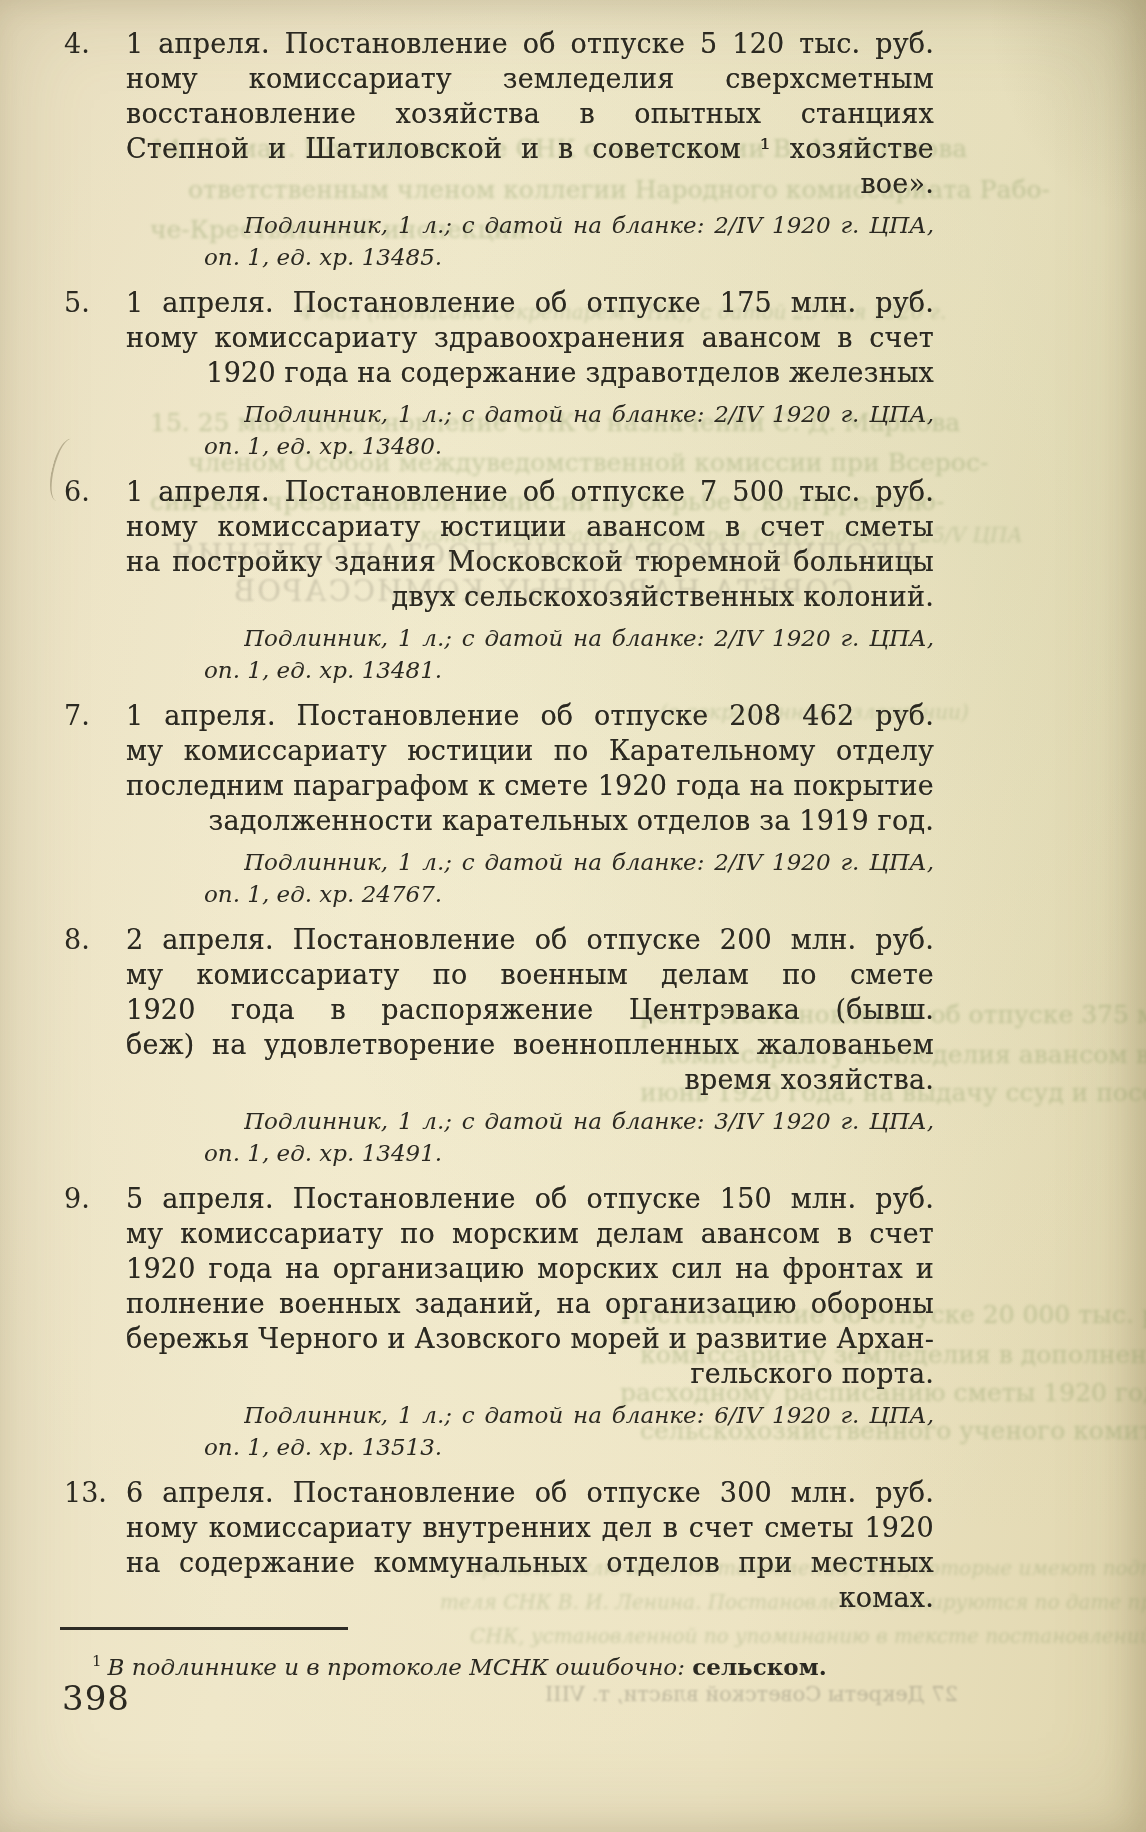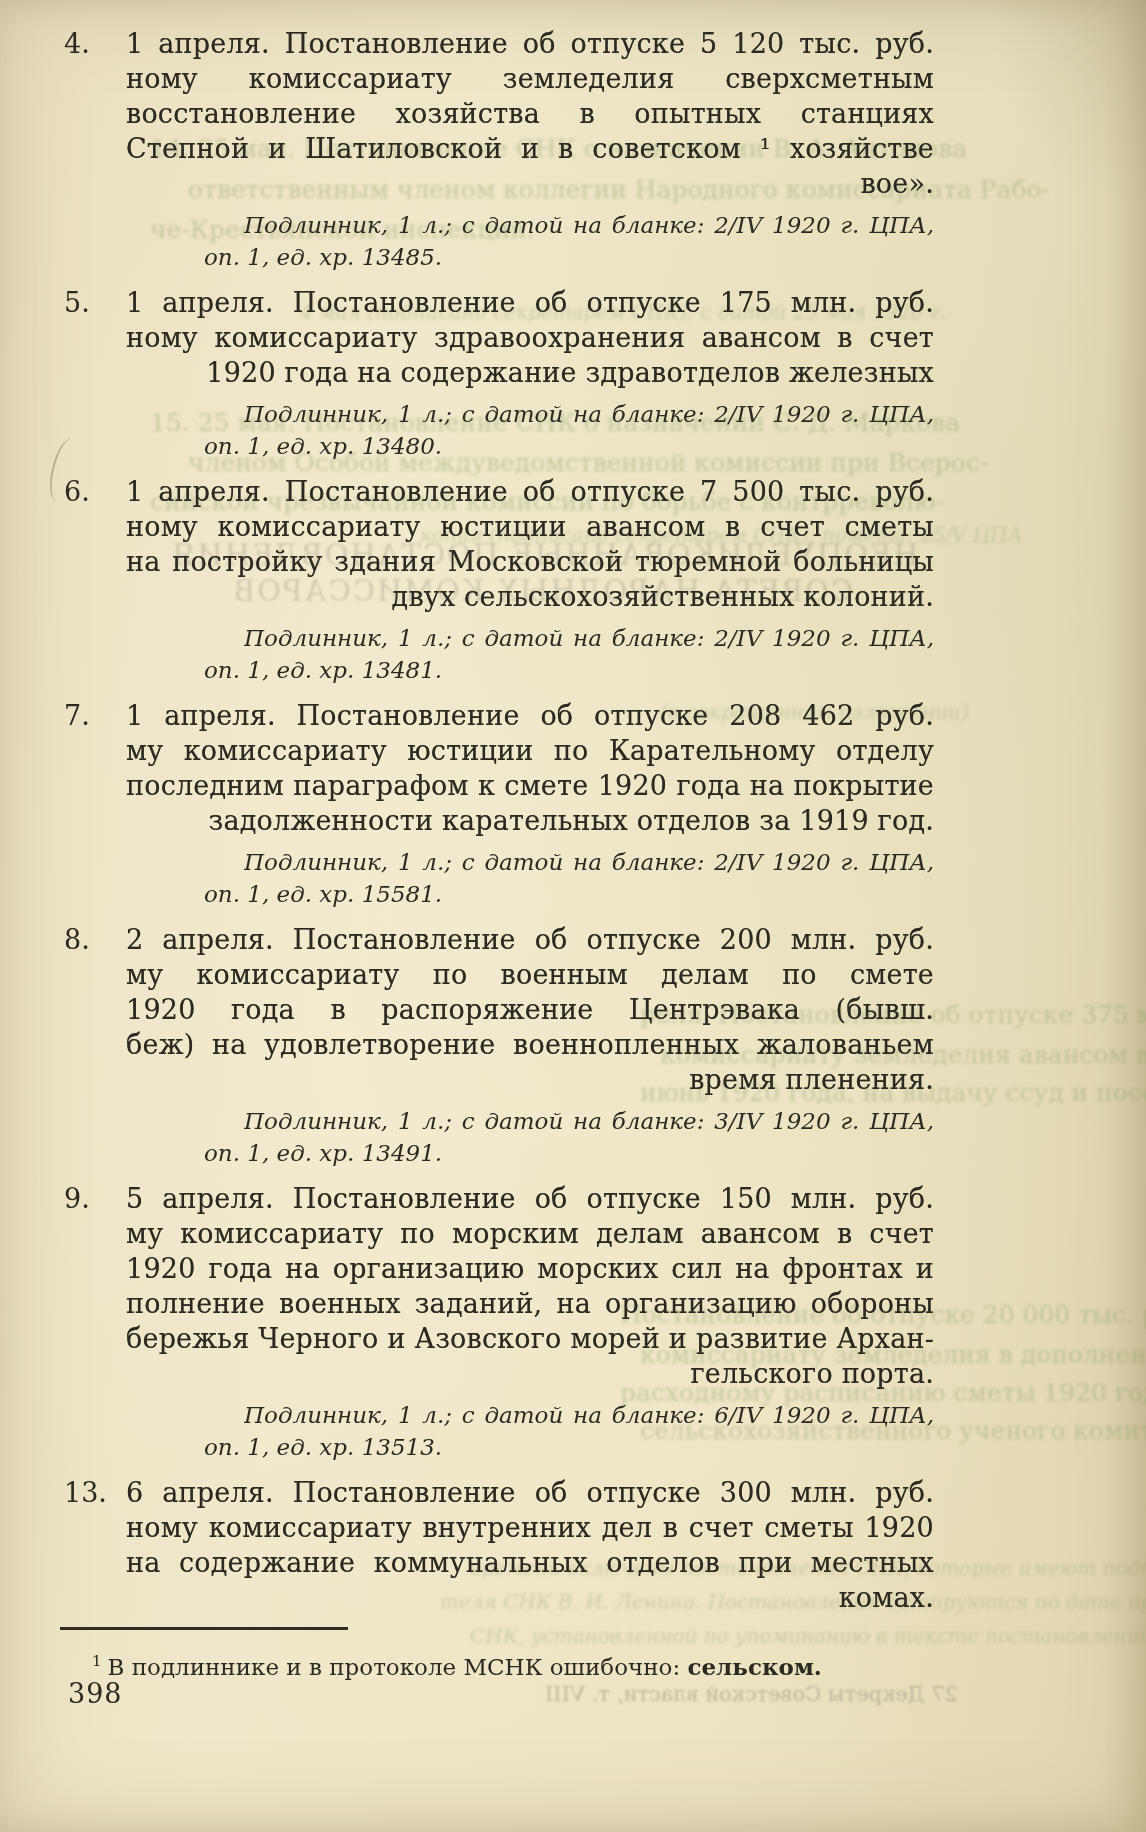--- a/index.html
+++ b/index.html
@@ -23,24 +23,24 @@
   .bl { height:35px; overflow:hidden; letter-spacing:0.2px;
         text-shadow:0 0 0.5px rgba(43,41,33,0.55);text-align:right; }
   .bl.j { text-align:justify; text-align-last:justify; }
   .src { margin-top:8px; font-style:italic; font-size:23px; line-height:32px; }
   .src .s1 { margin-left:118px; height:32px; overflow:hidden;
              text-align:justify; text-align-last:justify; }
   .src .s2 { margin-left:78px; height:32px; overflow:hidden; }
   .fn-rule { width:288px; border:none; border-top:3px solid #2e2c25;
              margin:6px 0 0 -4px; }
   .footnote { margin-top:16px; padding-left:28px; font-size:23px; line-height:30px; }
-  .footnote .it { }
+  .footnote .it { font-style:italic; }
   .footnote .rm { font-style:normal;font-weight:bold; }
   .footnote sup { font-size:15px; margin-right:6px; }
-  .page-num { position:absolute; left:68px; top:1678px; font-size:27px;
+  .page-num { position:absolute; left:62px; top:1678px; font-size:34px;
               letter-spacing:1px; }
   
   .st { position:absolute; white-space:nowrap; pointer-events:none; }
   .st.g { color:#86995f; opacity:0.38; filter:blur(1.4px); font-size:25px; }
   .st.gs { color:#8c9d68; opacity:0.34; filter:blur(1.4px); font-size:20px; font-style:italic; }
   .st.m { color:#8a8672; opacity:0.30; filter:blur(1.2px); font-size:29px;
           letter-spacing:2px; transform:scaleX(-1); }
   .st.mb { color:#7f7c6a; opacity:0.42; filter:blur(0.8px); font-size:21px;
            transform:scaleX(-1); }
   .scratch { position:absolute; left:52px; top:438px; width:22px; height:64px;
@@ -123,32 +123,32 @@
         </div>
         <div class="entry">
           <div class="entry-num">7.</div>
           <div class="entry-body">
             <div class="bl j">1 апреля. Постановление об отпуске 208 462 руб. Народно-</div>
             <div class="bl j">му комиссариату юстиции по Карательному отделу особым</div>
             <div class="bl j">последним параграфом к смете 1920 года на покрытие</div>
             <div class="bl">задолженности карательных отделов за 1919 год.</div>
             <div class="src">
               <div class="s1">Подлинник, 1 л.; с датой на бланке: 2/IV 1920 г. ЦПА, ф. 2,</div>
-              <div class="s2">оп. 1, ед. хр. 15581.</div>
+              <div class="s2">оп. 1, ед. хр. 24767.</div>
             </div>
           </div>
         </div>
         <div class="entry">
           <div class="entry-num">8.</div>
           <div class="entry-body">
             <div class="bl j">2 апреля. Постановление об отпуске 200 млн. руб. Народно-</div>
             <div class="bl j">му комиссариату по военным делам по смете Главхозупра</div>
             <div class="bl j">1920 года в распоряжение Центрэвака (бывш. Центроплен-</div>
             <div class="bl j">беж) на удовлетворение военнопленных жалованьем за</div>
-            <div class="bl">время пленения.</div>
+            <div class="bl">время хозяйства.</div>
             <div class="src">
               <div class="s1">Подлинник, 1 л.; с датой на бланке: 3/IV 1920 г. ЦПА, ф. 2,</div>
               <div class="s2">оп. 1, ед. хр. 13491.</div>
             </div>
           </div>
         </div>
         <div class="entry">
           <div class="entry-num">9.</div>
           <div class="entry-body">
             <div class="bl j">5 апреля. Постановление об отпуске 150 млн. руб. Народно-</div>

